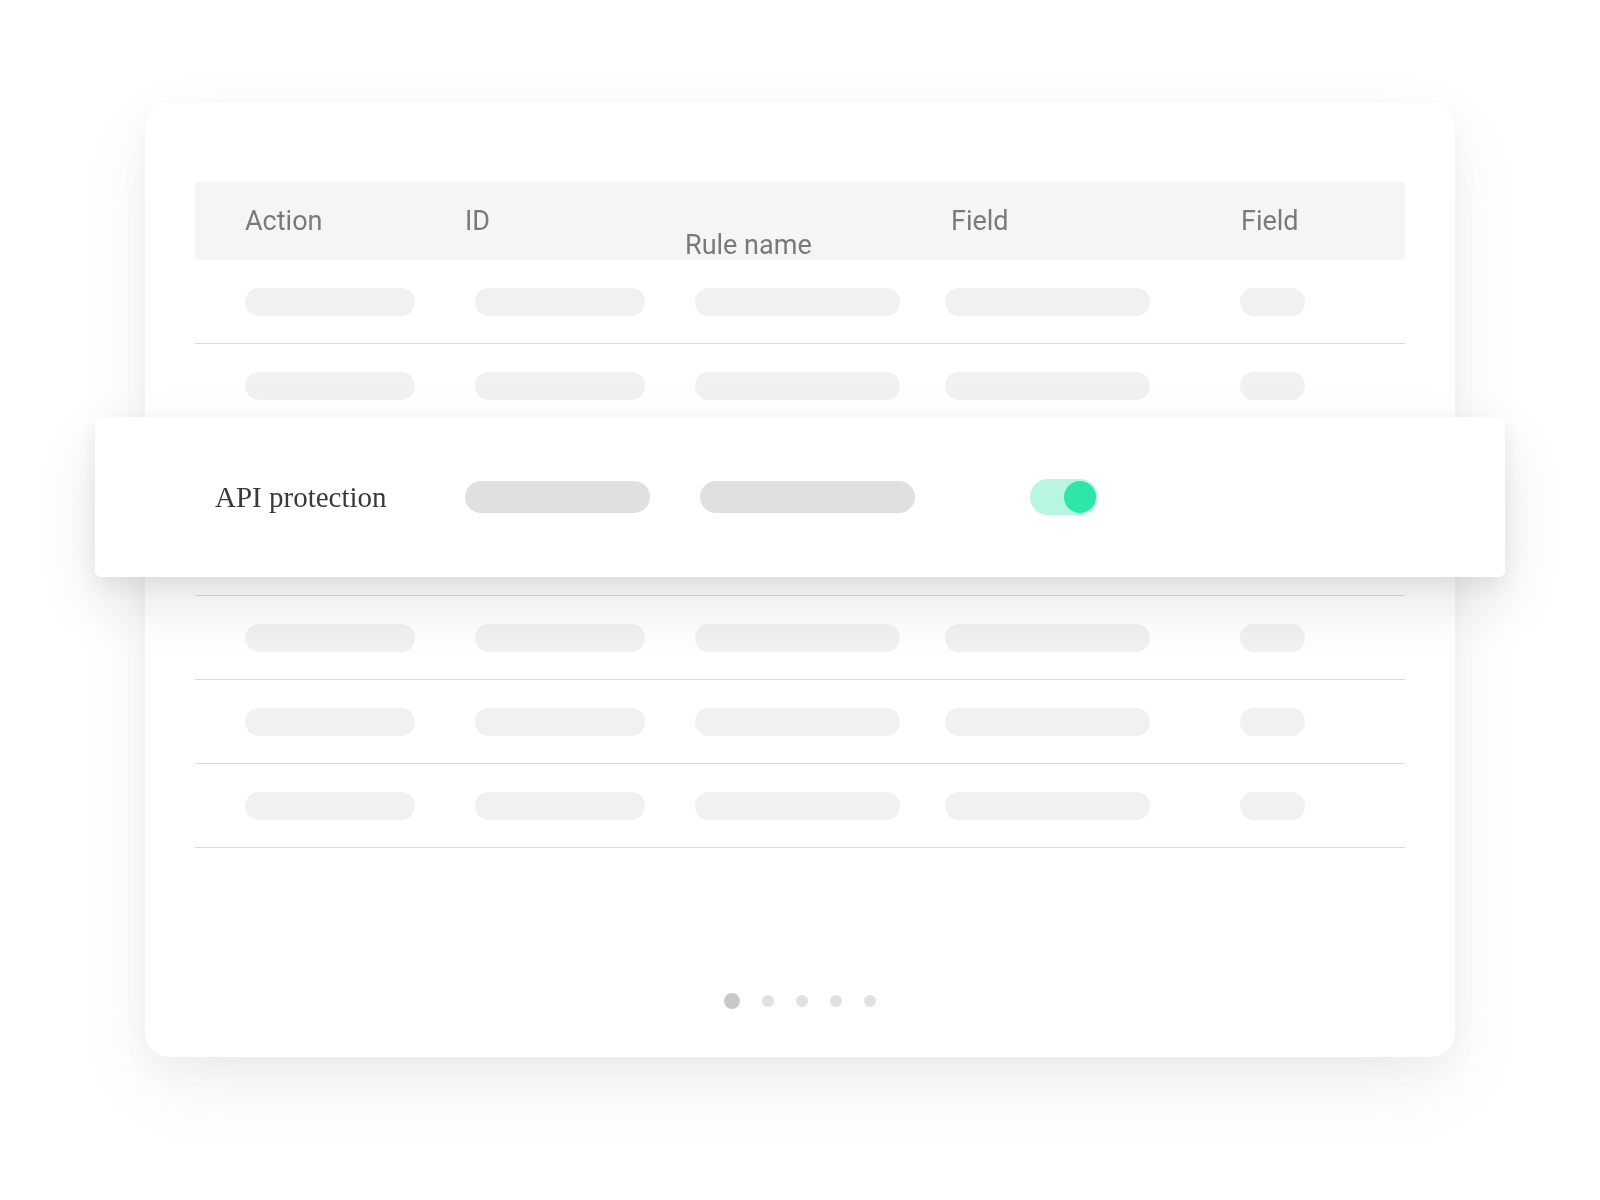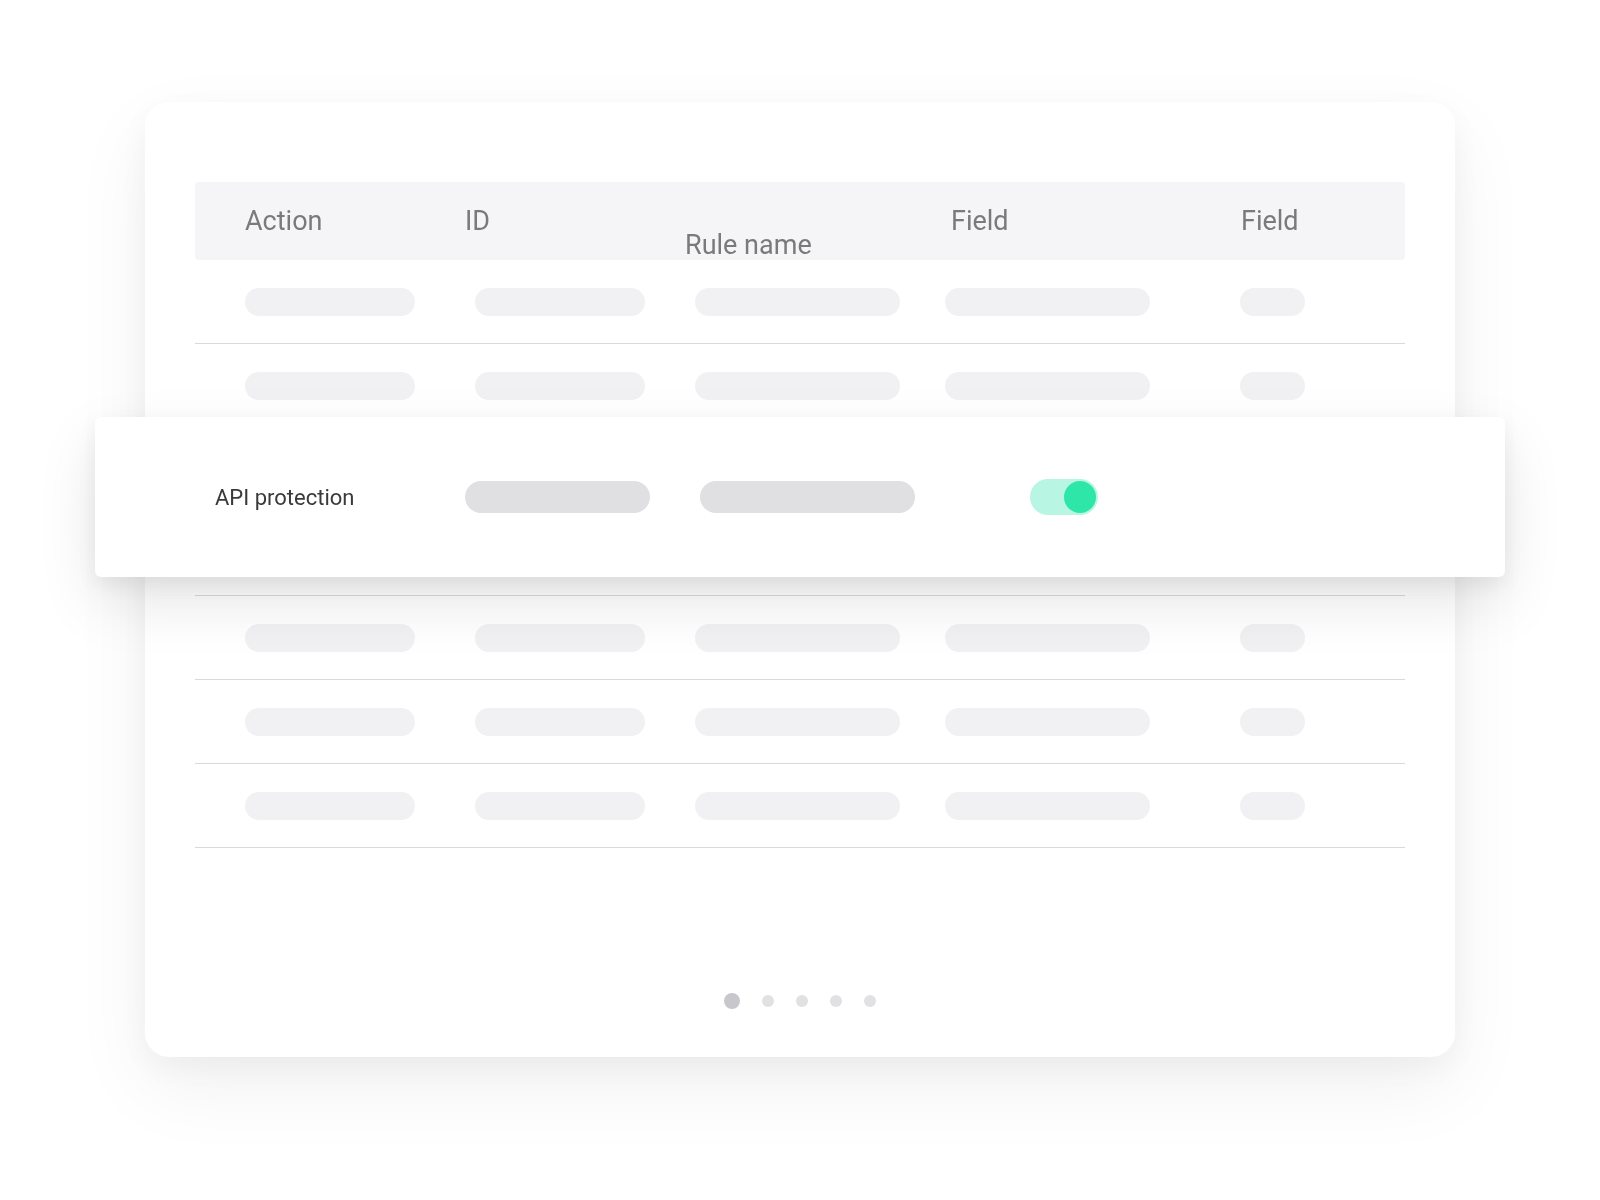--- a/index.html
+++ b/index.html
@@ -89,22 +89,23 @@
       background: #ffffff;
       border-radius: 6px;
       box-shadow: 0 25px 60px rgba(0,0,0,0.10), 0 8px 20px rgba(0,0,0,0.06);
       display: flex;
       align-items: center;
       padding: 0 0 0 120px;
       z-index: 10;
     }
     .overlay-text {
       color: #3a3a3a;
-      font-size: 22px;
+      font-size: 29px;
       font-weight: 400;
+      font-family: Liberation Serif, serif;
     }
     .ov-action { width: 250px; }
     .ov-id-skeleton {
       width: 185px;
       height: 32px;
       border-radius: 16px;
       background: #e0e0e3;
       margin-right: 50px;
     }
     .ov-rule-skeleton {

